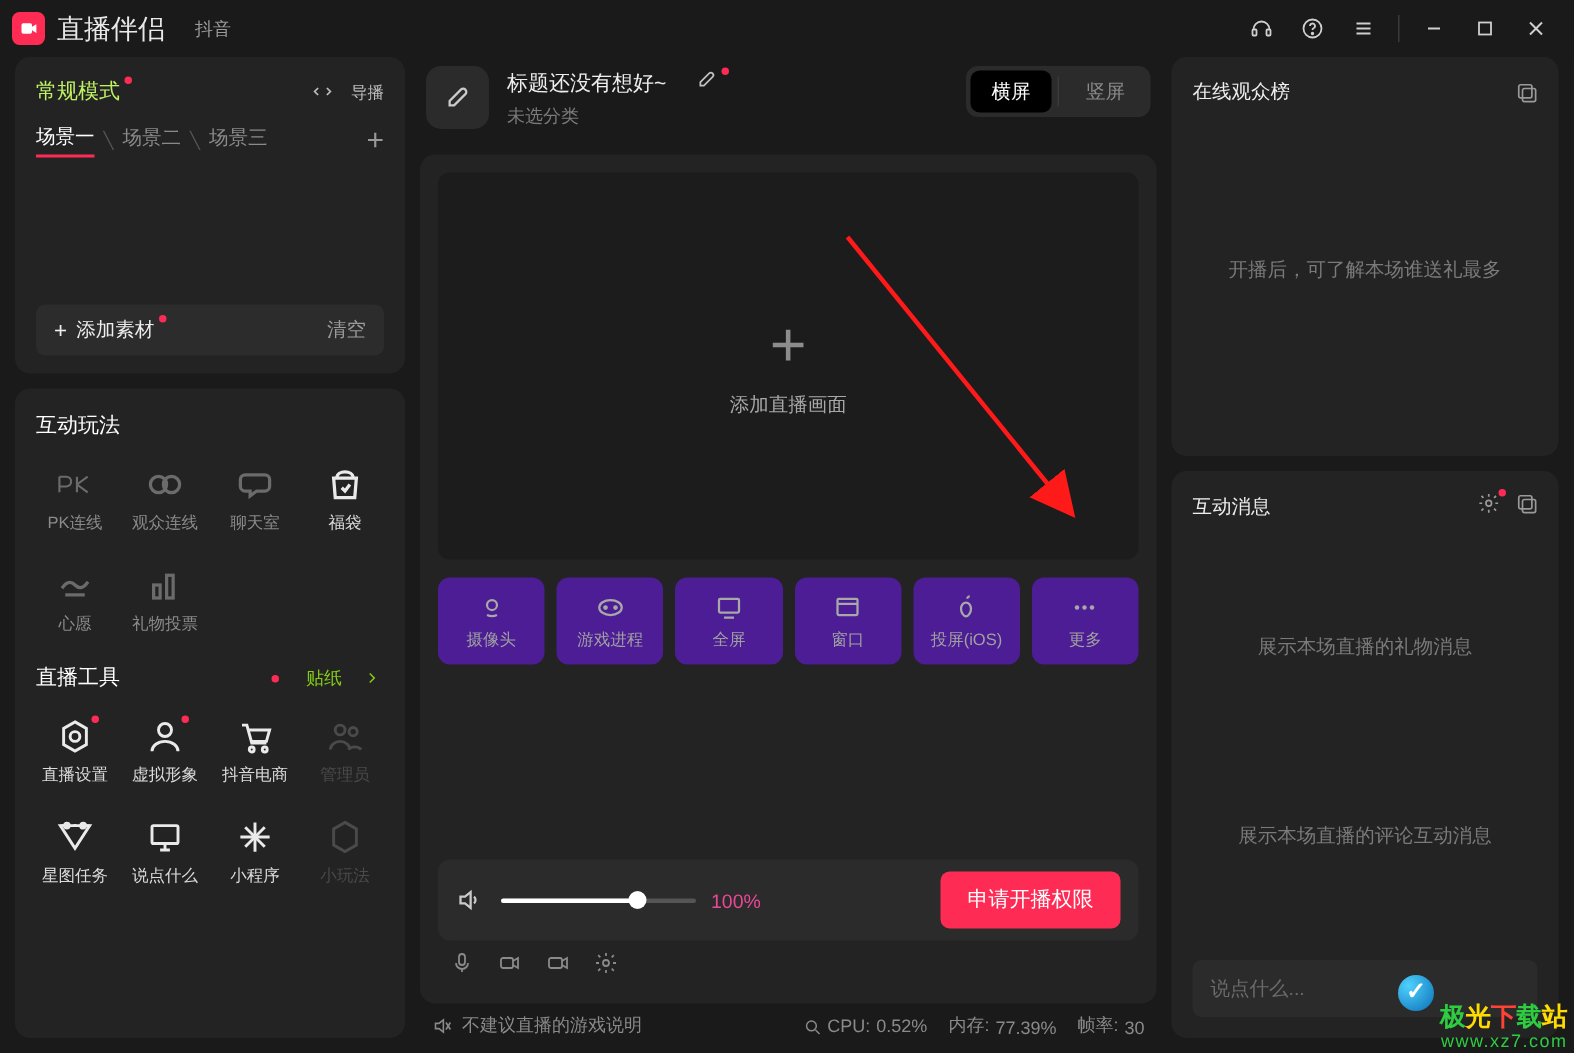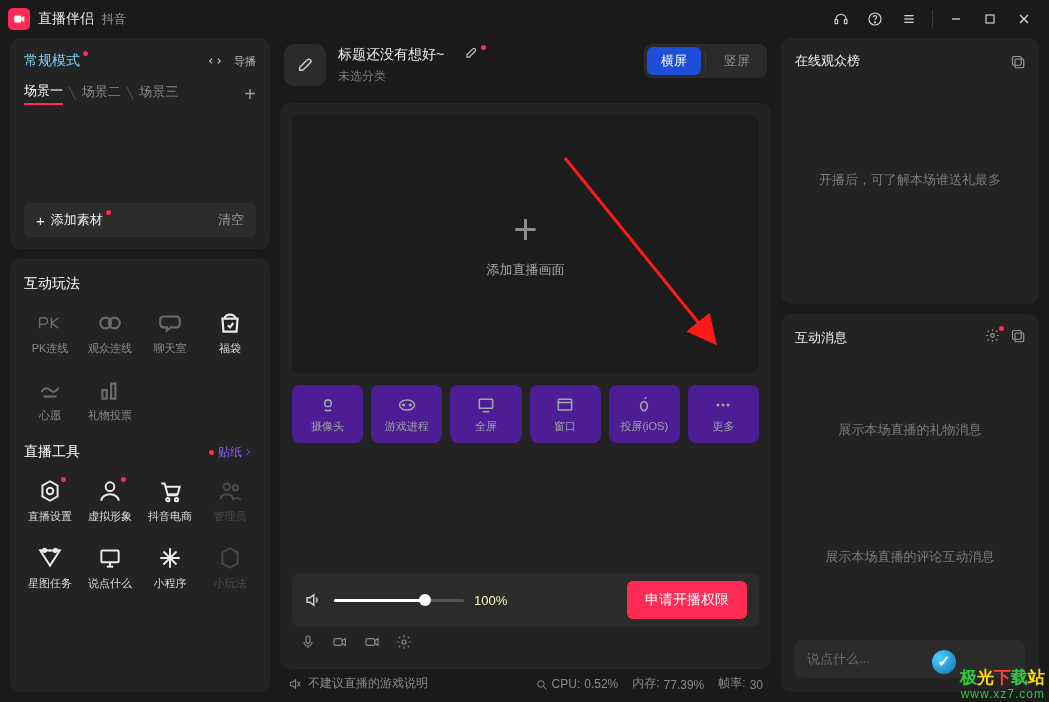--- a/index.html
+++ b/index.html
@@ -1,35 +1,35 @@
 <!DOCTYPE html>
 <html><head>
 <meta charset="utf-8">
 <style>
 * { margin: 0; padding: 0; box-sizing: border-box; font-family: "Microsoft YaHei", sans-serif; }
 body { background: #1a1a1a; width: 1049px; height: 702px; overflow: hidden; position: relative; color: #fff; }
 
 .titlebar { height: 38px; display: flex; align-items: center; padding: 0 8px; background: #1a1a1a; }
 .app-logo { width: 22px; height: 22px; background: #fe2c55; border-radius: 5px; display: flex; align-items: center; justify-content: center; margin-right: 8px; }
 .app-logo svg { width: 14px; height: 14px; }
-.app-title { font-size: 14px; color: #e8e8e8; margin-right: 8px; }
+.app-title { font-size: 18px; color: #e8e8e8; margin-right: 20px; }
 .app-subtitle { font-size: 12px; color: #9b9b9b; }
 .titlebar-spacer { flex: 1; }
 .titlebar-icon { width: 34px; height: 34px; display: flex; align-items: center; justify-content: center; color: #cfcfcf; cursor: pointer; }
 .titlebar-icon svg { width: 16px; height: 16px; }
 .titlebar-sep { width: 1px; height: 18px; background: #3a3a3a; margin: 0 6px; }
 
 .main-layout { display: flex; gap: 10px; padding: 0 10px 10px 10px; height: calc(100% - 38px); }
 
 .left-col { width: 260px; display: flex; flex-direction: column; gap: 10px; }
 .panel { background: #232323; border-radius: 10px; }
 
 .mode-panel { padding: 14px 14px 12px 14px; }
 .mode-header { display: flex; align-items: center; justify-content: space-between; margin-bottom: 12px; }
-.mode-title { font-size: 14px; color: #7dd3fc; position: relative; }
+.mode-title { font-size: 14px; color: #bef264; position: relative; }
 .red-dot::after { content: ''; position: absolute; top: -1px; right: -8px; width: 5px; height: 5px; background: #fe2c55; border-radius: 50%; }
 .director-btn { display: flex; align-items: flex-start; gap: 12px; color: #bdbdbd; font-size: 11px; cursor: pointer; }
 .director-btn svg { width: 14px; height: 14px; }
 .scenes-row { display: flex; align-items: center; gap: 6px; }
 .scene-active { color: #fff; font-size: 13px; border-bottom: 2px solid #fe2c55; padding-bottom: 3px; }
 .scene-inactive { color: #8a8a8a; font-size: 13px; cursor: pointer; padding-bottom: 3px; text-align: center; }
 .scene-sep { color: #555; font-size: 11px; }
 .scenes-plus { margin-left: auto; color: #999; font-size: 20px; cursor: pointer; line-height: 1; }
 .mode-space { height: 90px; }
 .mode-footer { display: flex; align-items: center; justify-content: space-between; background: #2c2c2c; border-radius: 6px; padding: 8px 12px; margin-top: 8px; }
@@ -41,57 +41,57 @@
 .grid4 { display: grid; grid-template-columns: repeat(4, 1fr); gap: 4px 0; }
 .tool-cell { display: flex; flex-direction: column; align-items: center; justify-content: center; padding: 6px 0 10px 0; cursor: pointer; position: relative; }
 .tool-ico { width: 28px; height: 28px; display: flex; align-items: center; justify-content: center; color: #6b6b6b; margin-bottom: 4px; }
 .tool-ico svg { width: 26px; height: 26px; }
 .tool-ico.active { color: #eaeaea; }
 .tool-label { font-size: 11px; color: #8a8a8a; }
 .tool-label.active { color: #dcdcdc; }
 .tool-dot { position: absolute; top: 6px; right: 14px; width: 5px; height: 5px; background: #fe2c55; border-radius: 50%; }
 
 .sect-header2 { display: flex; align-items: center; justify-content: space-between; padding: 6px 6px 10px 4px; margin-top: 4px; }
-.sticker-link { display: flex; align-items: center; gap: 0; color: #8b5cf6; font-size: 12px; cursor: pointer; }
+.sticker-link { display: flex; align-items: center; gap: 14px; color: #84cc16; font-size: 12px; cursor: pointer; }
 .sticker-dot { width: 5px; height: 5px; background: #fe2c55; border-radius: 50%; margin-right: 4px; }
 .sticker-link svg { width: 12px; height: 12px; }
 .disabled .tool-ico, .disabled .tool-label { color: #4a4a4a; }
 
 .center-col { flex: 1; display: flex; flex-direction: column; position: relative; }
 .center-header { height: 65px; display: flex; align-items: flex-start; padding: 6px 4px; }
 .edit-btn { width: 42px; height: 42px; background: #2b2b2b; border-radius: 10px; display: flex; align-items: center; justify-content: center; margin-right: 12px; cursor: pointer; }
 .edit-btn svg { width: 18px; height: 18px; color: #ccc; }
 .title-block { display: flex; flex-direction: column; gap: 4px; padding-top: 2px;}
 .title-line { display: flex; align-items: center; gap: 20px; }
 .stream-title { font-size: 14px; color: #eee; }
 .title-edit-ico { color: #c0c0c0; cursor: pointer; position: relative;}
 .title-edit-ico svg{width:14px;height:14px}
 .category { font-size: 12px; color: #7a7a7a; }
 .orient-toggle { margin-left: auto; background: #2b2b2b; border-radius: 8px; padding: 3px; display: flex; gap: 2px; }
 .orient-btn { padding: 5px 14px; font-size: 13px; border-radius: 6px; cursor: pointer; color: #8a8a8a; }
-.orient-btn.active { background: #1d4ed8; color: #fff; }
+.orient-btn.active { background: #000000; color: #fff; }
 .orient-divider { width: 1px; background: #3a3a3a; margin: 4px 2px; }
 
 .stage { flex: 1; background: #232323; border-radius: 10px; padding: 12px; display: flex; flex-direction: column; }
 .canvas-area { flex: 1; background: #1c1c1c; border-radius: 8px; display: flex; flex-direction: column; align-items: center; justify-content: center; gap: 10px; color: #888; }
 .big-plus { font-size: 42px; color: #8c8c8c; line-height: 1; }
 .canvas-caption { font-size: 13px; color: #a8a8a8; }
 
 .source-row { display: flex; gap: 8px; margin-top: 12px; }
 .src-btn { flex: 1; background: #4c1d95; border-radius: 8px; height: 58px; display: flex; flex-direction: column; align-items: center; justify-content: center; gap: 4px; cursor: pointer; }
 .src-btn svg { width: 20px; height: 20px; color: #a8a8a8; }
 .src-label { font-size: 11px; color: #a0a0a0; }
 
 .controls-row { margin-top: 130px; background: #2b2b2b; border-radius: 8px; height: 54px; display: flex; align-items: center; padding: 0 12px; gap: 10px; }
 .vol-ico { width: 20px; color: #ccc; display:flex; }
 .vol-ico svg{width:18px;height:18px}
 .vol-track { position: relative; width: 130px; height: 3px; background: #555; border-radius: 2px; }
 .vol-fill { position: absolute; left:0; top:0; height: 100%; width: 70%; background: #fff; border-radius: 2px; }
 .vol-thumb { position: absolute; left: 70%; top: 50%; width: 12px; height: 12px; background: #fff; border-radius: 50%; transform: translate(-50%, -50%); }
-.vol-val { font-size: 13px; color: #fef9c3; }
+.vol-val { font-size: 13px; color: #ec4899; }
 .controls-spacer { flex: 1; }
 .apply-btn { background: #fe2c55; color: #fff; font-size: 14px; padding: 10px 18px; border-radius: 6px; cursor: pointer; }
 
 .sub-controls { display: flex; align-items: center; gap: 16px; padding: 6px 8px; height: 30px;}
 .sub-ico { color: #8a8a8a; cursor: pointer; display:flex;}
 .sub-ico svg{width:16px;height:16px}
 
 .status-bar { display:flex; align-items:center; gap:14px; padding: 6px 8px 0 8px; font-size:12px; color:#8a8a8a;}
 .status-left{display:flex;align-items:center;gap:6px}
 .status-left svg{width:14px;height:14px}

